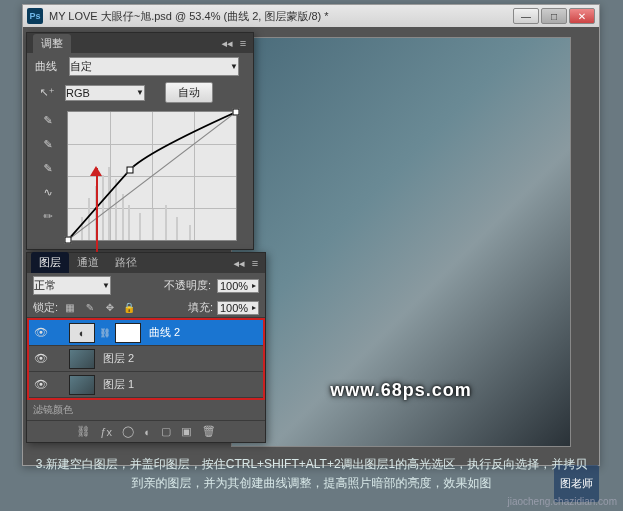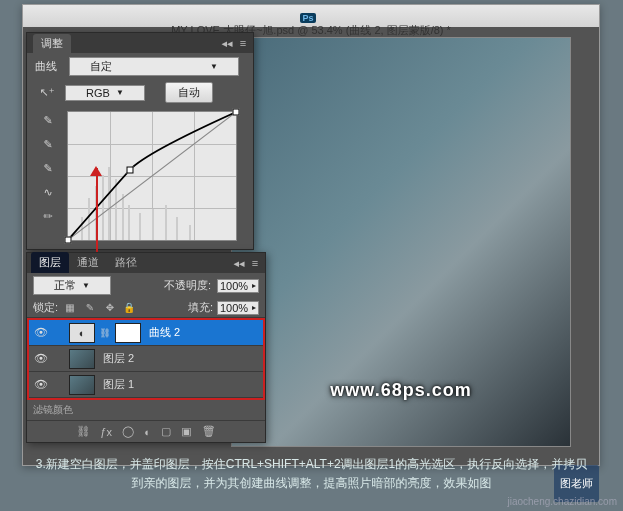--- a/index.html
+++ b/index.html
@@ -1,40 +1,40 @@
 <!DOCTYPE html>
 <html><head>
 <meta charset="utf-8">
 <style>
 * { margin: 0; padding: 0; box-sizing: border-box; font-family: "Microsoft YaHei", SimSun, Arial, sans-serif; }
 body { background: #6a7981; width: 623px; height: 511px; overflow: hidden; position: relative; }
 
 
 .window { position: absolute; top: 4px; left: 22px; width: 578px; background: #b8b8b8; border: 1px solid #9a9a9a; box-shadow: 0 2px 8px rgba(0,0,0,0.3); }
-.titlebar { height: 22px; background: linear-gradient(#e8e8e8, #d4d4d4); display: flex; align-items: center; padding: 8px 4px; font-size: 11px; color: #333; flex-direction: column; }
+.titlebar { height: 22px; background: linear-gradient(#e8e8e8, #d4d4d4); display: flex; align-items: center; padding: 0 4px; font-size: 11px; color: #333; }
 .ps-icon { width: 16px; height: 16px; background: #0a3c5c; color: #6fb7e8; display: flex; align-items: center; justify-content: center; font-size: 9px; font-weight: bold; border-radius: 2px; margin-right: 6px; }
 .title-text { flex: 1; }
 .win-btns { display: flex; gap: 2px; }
 .win-btn { width: 26px; height: 16px; border: 1px solid #888; background: linear-gradient(#f0f0f0, #d0d0d0); display: flex; align-items: center; justify-content: center; font-size: 10px; border-radius: 2px; }
 .win-btn.close { background: linear-gradient(#e88, #c44); color: #fff; }
 .win-btn.max { background: linear-gradient(#ccc, #aaa); }
 
 .canvas-area { height: 438px; background: #535353; display: flex; align-items: flex-start; justify-content: flex-end; padding: 10px 28px 10px 0; }
 .photo { width: 340px; height: 410px; background: linear-gradient(135deg, #4a6b7a 0%, #6a8a95 40%, #8a9aa0 60%, #2a3238 100%); position: relative; border: 1px solid #888; }
 .photo-overlay { position: absolute; bottom: 45px; left: 50%; transform: translateX(-50%); color: #fff; font-size: 18px; text-shadow: 0 0 6px #000, 0 0 3px #000; font-weight: bold; letter-spacing: 1px; }
 
 
 .panel { position: absolute; background: #535353; border: 1px solid #2a2a2a; color: #ddd; font-size: 11px; box-shadow: 2px 2px 8px rgba(0,0,0,0.4); }
 .curves-panel { top: 32px; left: 26px; width: 228px; }
 .panel-tabbar { height: 20px; background: #3a3a3a; display: flex; align-items: center; padding: 0 6px; position: relative; }
 .panel-tabbar .tab { background: #535353; padding: 2px 8px; border-top-left-radius: 3px; border-top-right-radius: 3px; }
 .panel-menu { position: absolute; right: 4px; top: 4px; display: flex; gap: 4px; }
 .pm-icon { width: 12px; height: 12px; display: flex; align-items: center; justify-content: center; color: #bbb; }
 .panel-row { display: flex; align-items: center; padding: 4px 8px; gap: 12px; }
-.dropdown { background: #e8e8e8; color: #222; border: 1px solid #888; padding: 1px 20px; display: flex; align-items: center; justify-content: space-between; font-size: 11px; }
+.dropdown { background: #e8e8e8; color: #222; border: 1px solid #888; padding: 1px 0; display: flex; align-items: center; justify-content: space-between; font-size: 11px; }
 .dropdown .arrow { font-size: 8px; }
 .curves-dd { width: 170px; }
 .rgb-dd { width: 80px; margin-left: 30px; }
 .auto-btn { background: linear-gradient(#f4f4f4, #d8d8d8); border: 1px solid #888; padding: 2px 12px; color: #222; border-radius: 2px; margin-left: 8px; }
 
 .curves-body { display: flex; padding: 4px 8px 8px; gap: 6px; }
 .curves-tools { display: flex; flex-direction: column; gap: 6px; width: 26px; align-items: center; }
 .tool-icon { width: 20px; height: 18px; display: flex; align-items: center; justify-content: center; color: #ccc; }
 .curve-graph { width: 170px; height: 130px; background: #e8e8e8; border: 1px solid #888; position: relative; }
 .grid-line { position: absolute; background: #bbb; }

